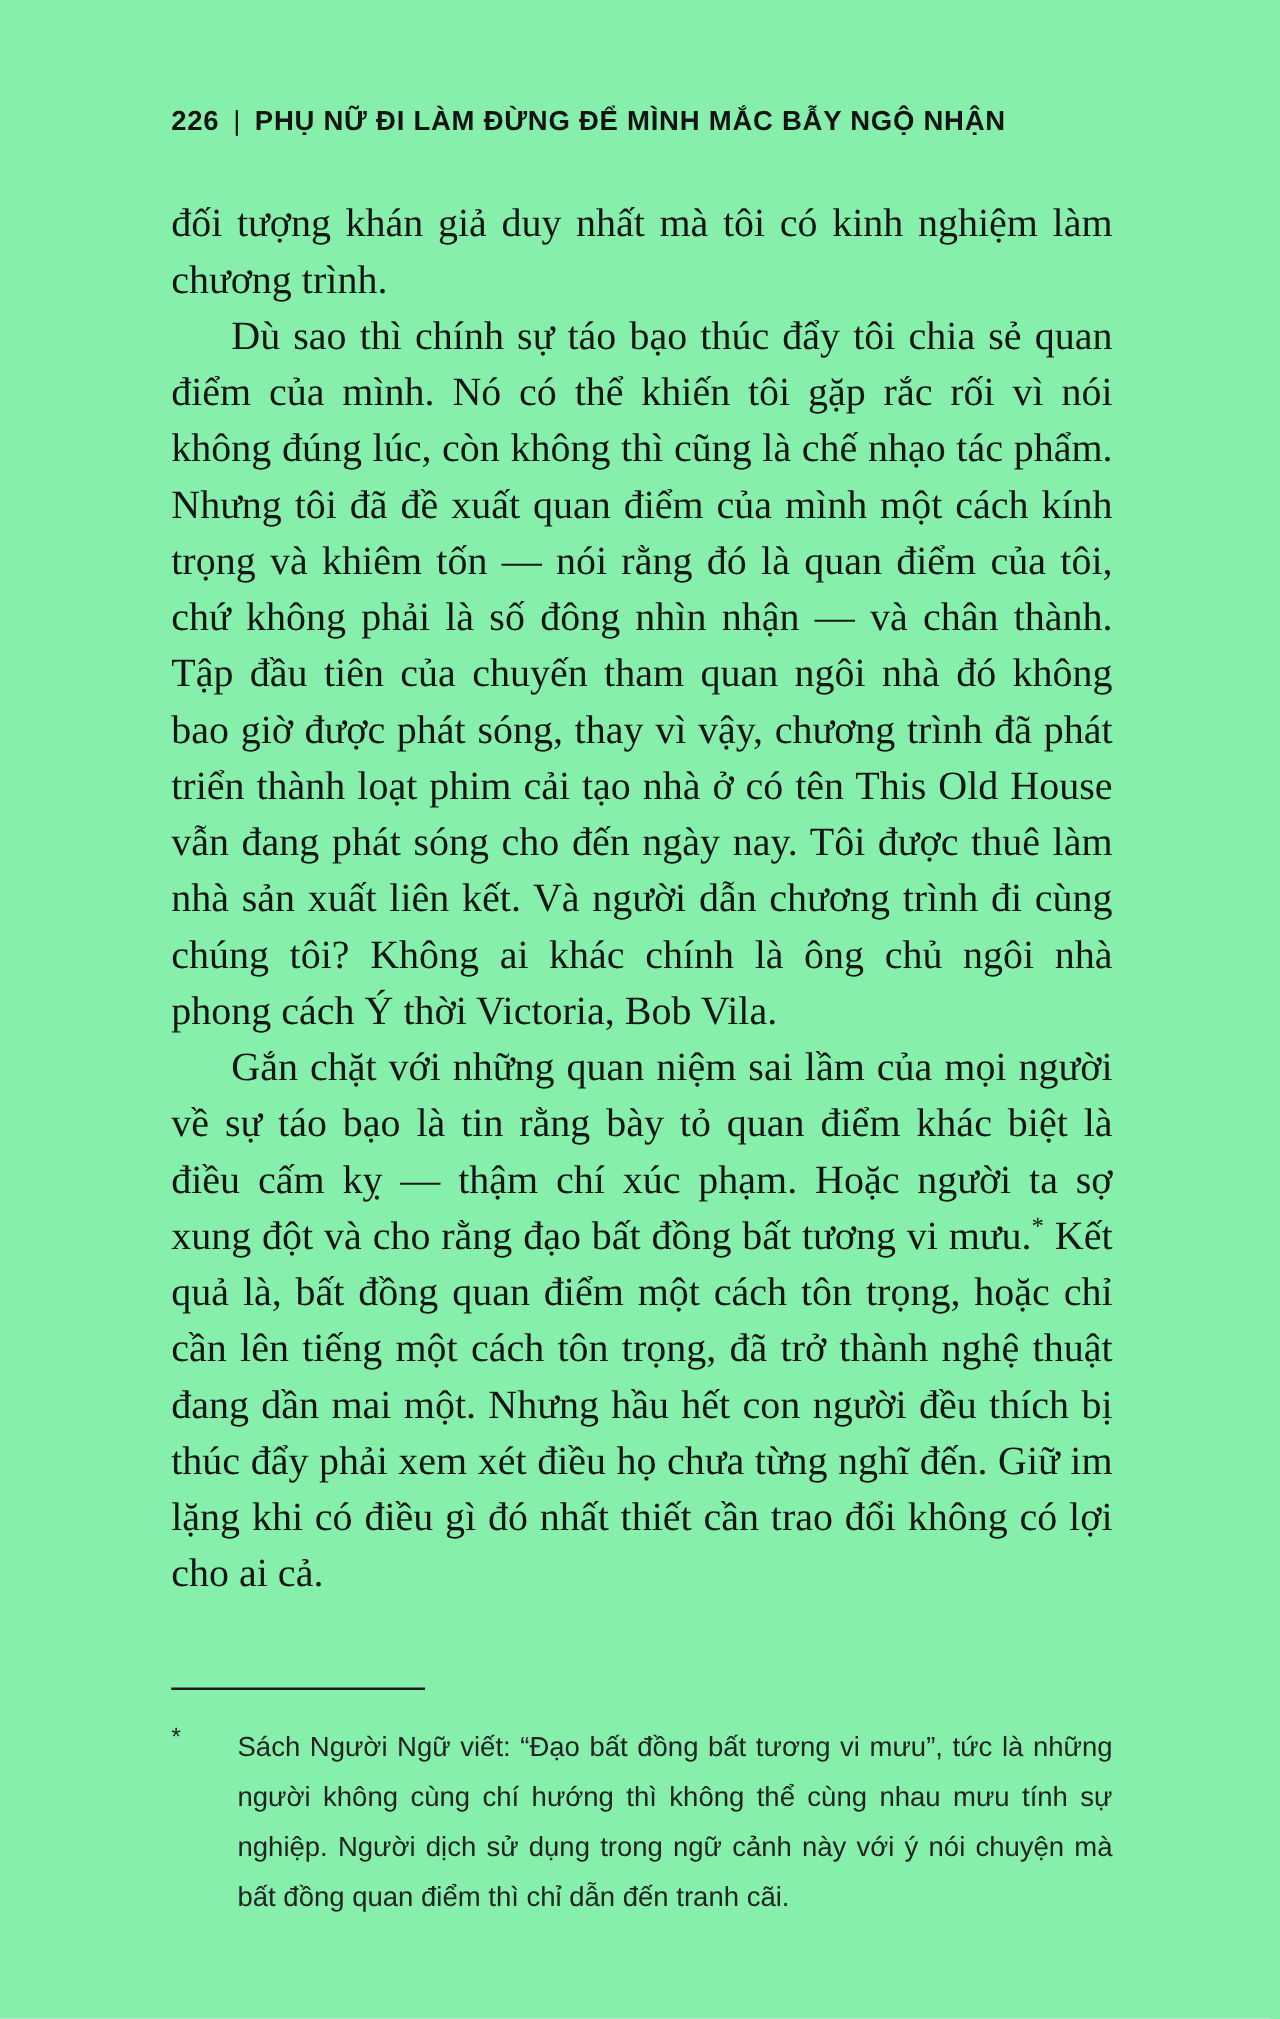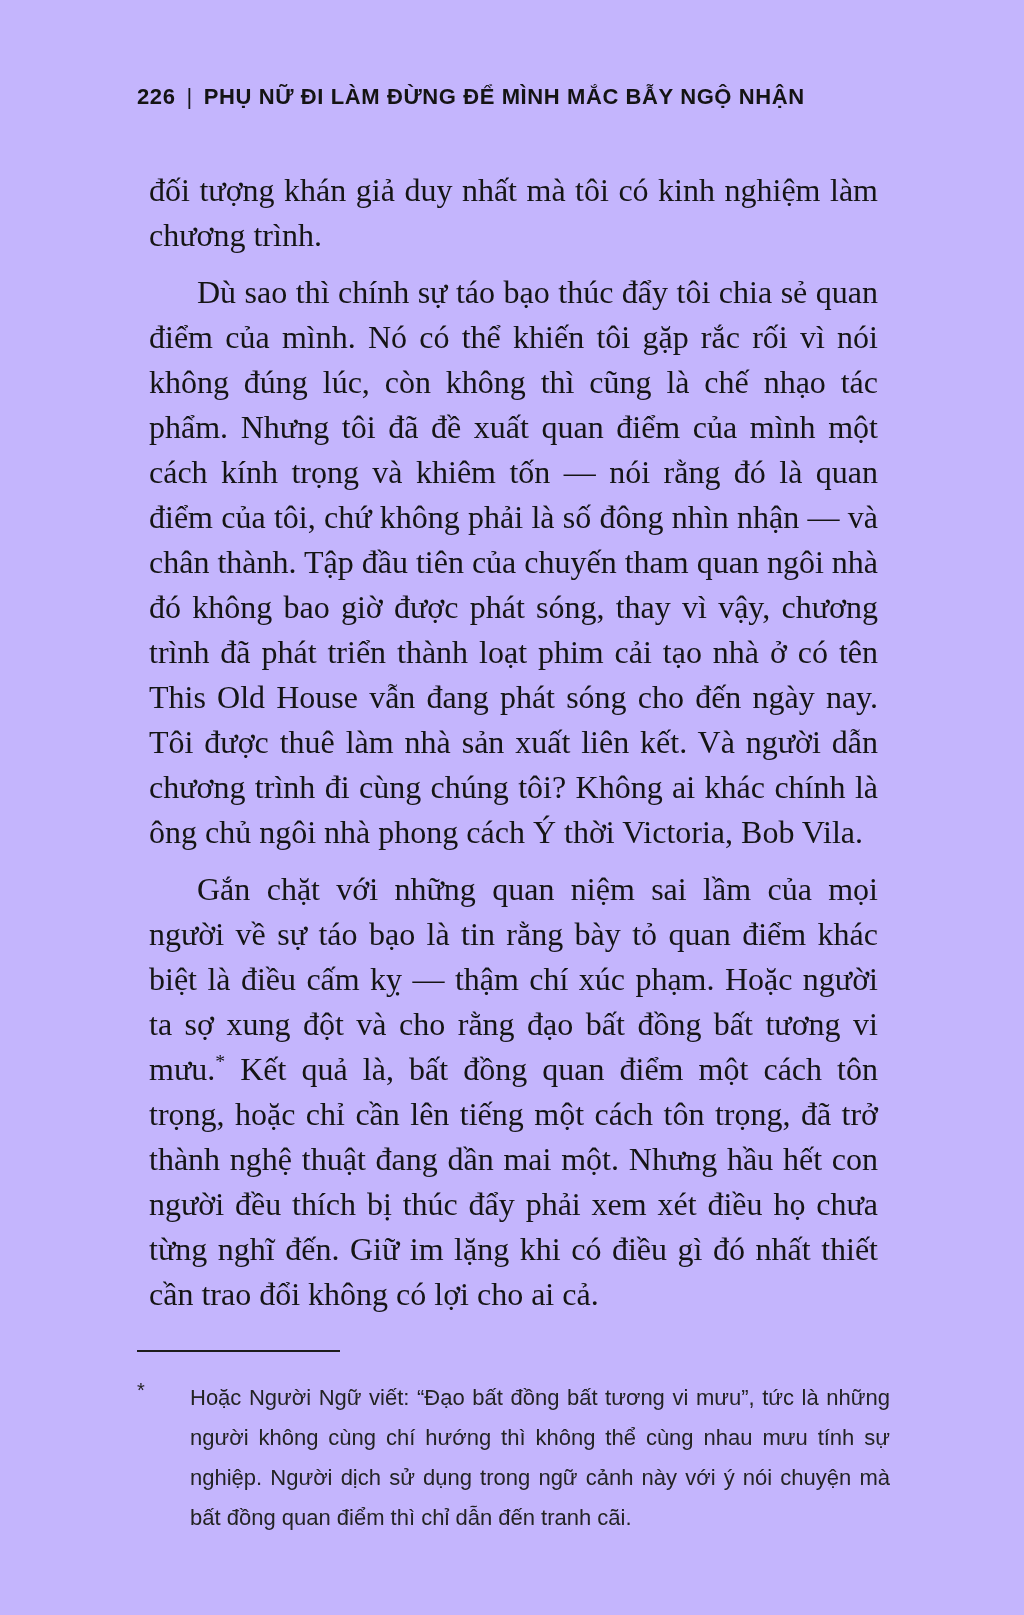--- a/index.html
+++ b/index.html
@@ -1,39 +1,39 @@
 <!DOCTYPE html>
 <html lang="vi"><head>
 <meta charset="utf-8">
 <style>
   html,body { margin:0; padding:0; background:#e8e8e8; }
   .page {
     position:relative;
     width:1024px; height:1615px;
-    background:#c4b5fd;
+    background:#86efac;
     margin:0 auto;
     overflow:hidden;
   }
   .running-head {
     position:absolute; left:137px; top:84px; width:760px;
     font-family:"Liberation Sans", sans-serif;
     font-weight:700; font-size:22px; letter-spacing:0.6px;
     color:#141414; white-space:nowrap;
   }
   .running-head .sep {
     font-weight:400; padding:0 11px; color:#141414;
   }
   .body-text {
     position:absolute; left:137px; top:156px; width:753px;
     font-family:"Liberation Serif", "DejaVu Serif", serif;
     font-size:32px; line-height:45px;
     text-align:justify; text-justify:inter-word;
     color:#151515; hyphens:none;
   }
-  .body-text p { margin:12px; text-indent:48px; }
+  .body-text p { margin:0; text-indent:48px; }
   .body-text p.noindent { text-indent:0; }
   .it { }
   .fn-ref {
     font-size:0.62em; line-height:0; vertical-align:super;
   }
   .footnote-block {
     position:absolute; left:137px; top:1350px; width:753px;
   }
   .fn-rule {
     width:203px; height:2px; background:#1c1c1c; margin:0 0 26px 0;
@@ -64,17 +64,17 @@
   <main class="body-text">
     <p class="noindent"><span>đối tượng khán giả duy nhất mà tôi có kinh nghiệm làm chương trình.</span></p>
     <p><span>Dù sao thì chính sự táo bạo thúc đẩy tôi chia sẻ quan điểm của mình. Nó có thể khiến tôi gặp rắc rối vì nói không đúng lúc, còn không thì cũng là chế nhạo tác phẩm. Nhưng tôi đã đề xuất quan điểm của mình một cách kính trọng và khiêm tốn — nói rằng đó là quan điểm của tôi, chứ không phải là số đông nhìn nhận — và chân thành. Tập đầu tiên của chuyến tham quan ngôi nhà đó không bao giờ được phát sóng, thay vì vậy, chương trình đã phát triển thành loạt phim cải tạo nhà ở có tên </span><span class="it">This Old House</span><span> vẫn đang phát sóng cho đến ngày nay. Tôi được thuê làm nhà sản xuất liên kết. Và người dẫn chương trình đi cùng chúng tôi? Không ai khác chính là ông chủ ngôi nhà phong cách Ý thời Victoria, Bob Vila.</span></p>
     <p><span>Gắn chặt với những quan niệm sai lầm của mọi người về sự táo bạo là tin rằng bày tỏ quan điểm khác biệt là điều cấm kỵ — thậm chí xúc phạm. Hoặc người ta sợ xung đột và cho rằng </span><span class="it">đạo bất đồng bất tương vi mưu.</span><span class="fn-ref">*</span><span> Kết quả là, bất đồng quan điểm một cách tôn trọng, hoặc chỉ cần lên tiếng một cách tôn trọng, đã trở thành nghệ thuật đang dần mai một. Nhưng hầu hết con người đều thích bị thúc đẩy phải xem xét điều họ chưa từng nghĩ đến. Giữ im lặng khi có điều gì đó nhất thiết cần trao đổi không có lợi cho ai cả.</span></p>
   </main>
 
   <div class="footnote-block">
     <div class="fn-rule"></div>
     <div class="fn-row">
       <span class="fn-marker">*</span>
-      <div class="fn-text"><span>Hoặc </span><span class="it">Người Ngữ</span><span> viết: “Đạo bất đồng bất tương vi mưu”, tức là những người không cùng chí hướng thì không thể cùng nhau mưu tính sự nghiệp. Người dịch sử dụng trong ngữ cảnh này với ý nói chuyện mà bất đồng quan điểm thì chỉ dẫn đến tranh cãi.</span></div>
+      <div class="fn-text"><span>Sách </span><span class="it">Người Ngữ</span><span> viết: “Đạo bất đồng bất tương vi mưu”, tức là những người không cùng chí hướng thì không thể cùng nhau mưu tính sự nghiệp. Người dịch sử dụng trong ngữ cảnh này với ý nói chuyện mà bất đồng quan điểm thì chỉ dẫn đến tranh cãi.</span></div>
     </div>
   </div>
 
 </div>
 
 </body></html>

